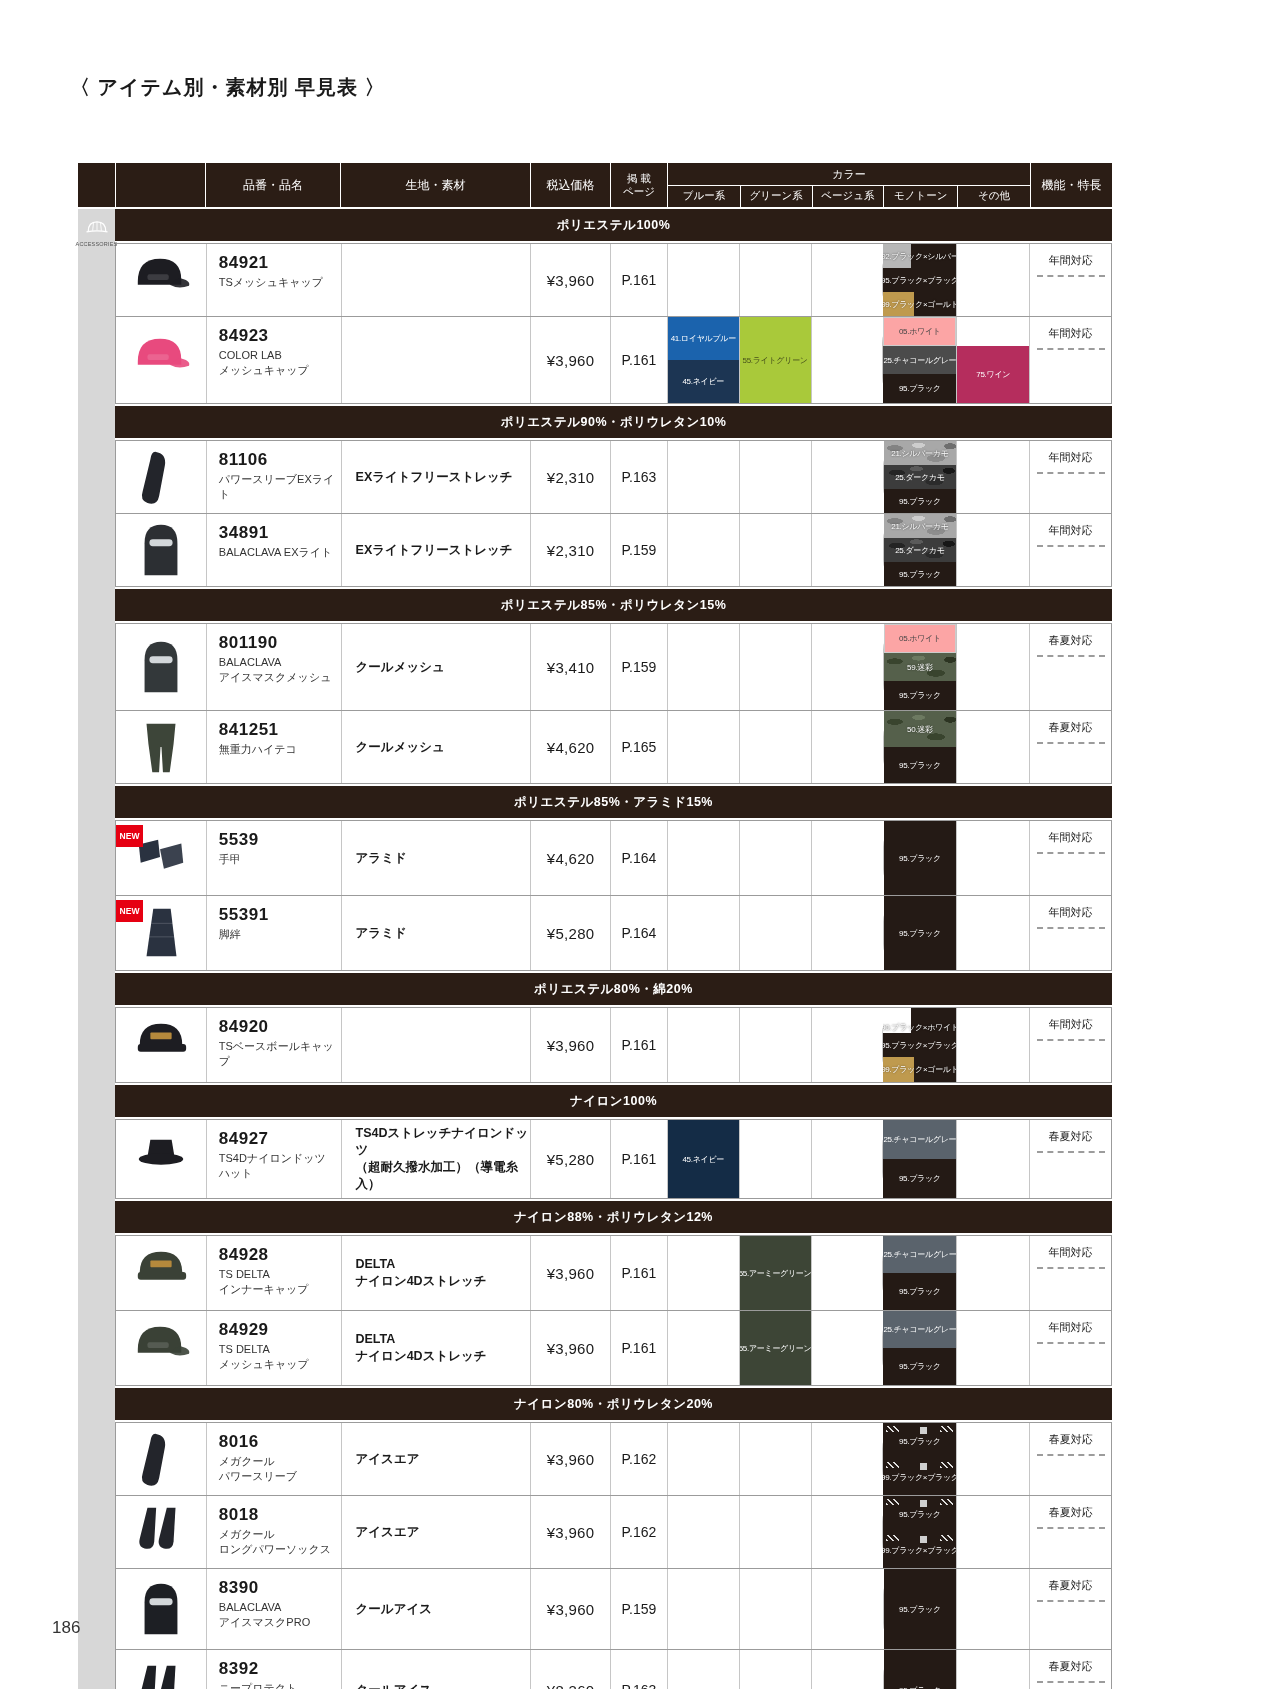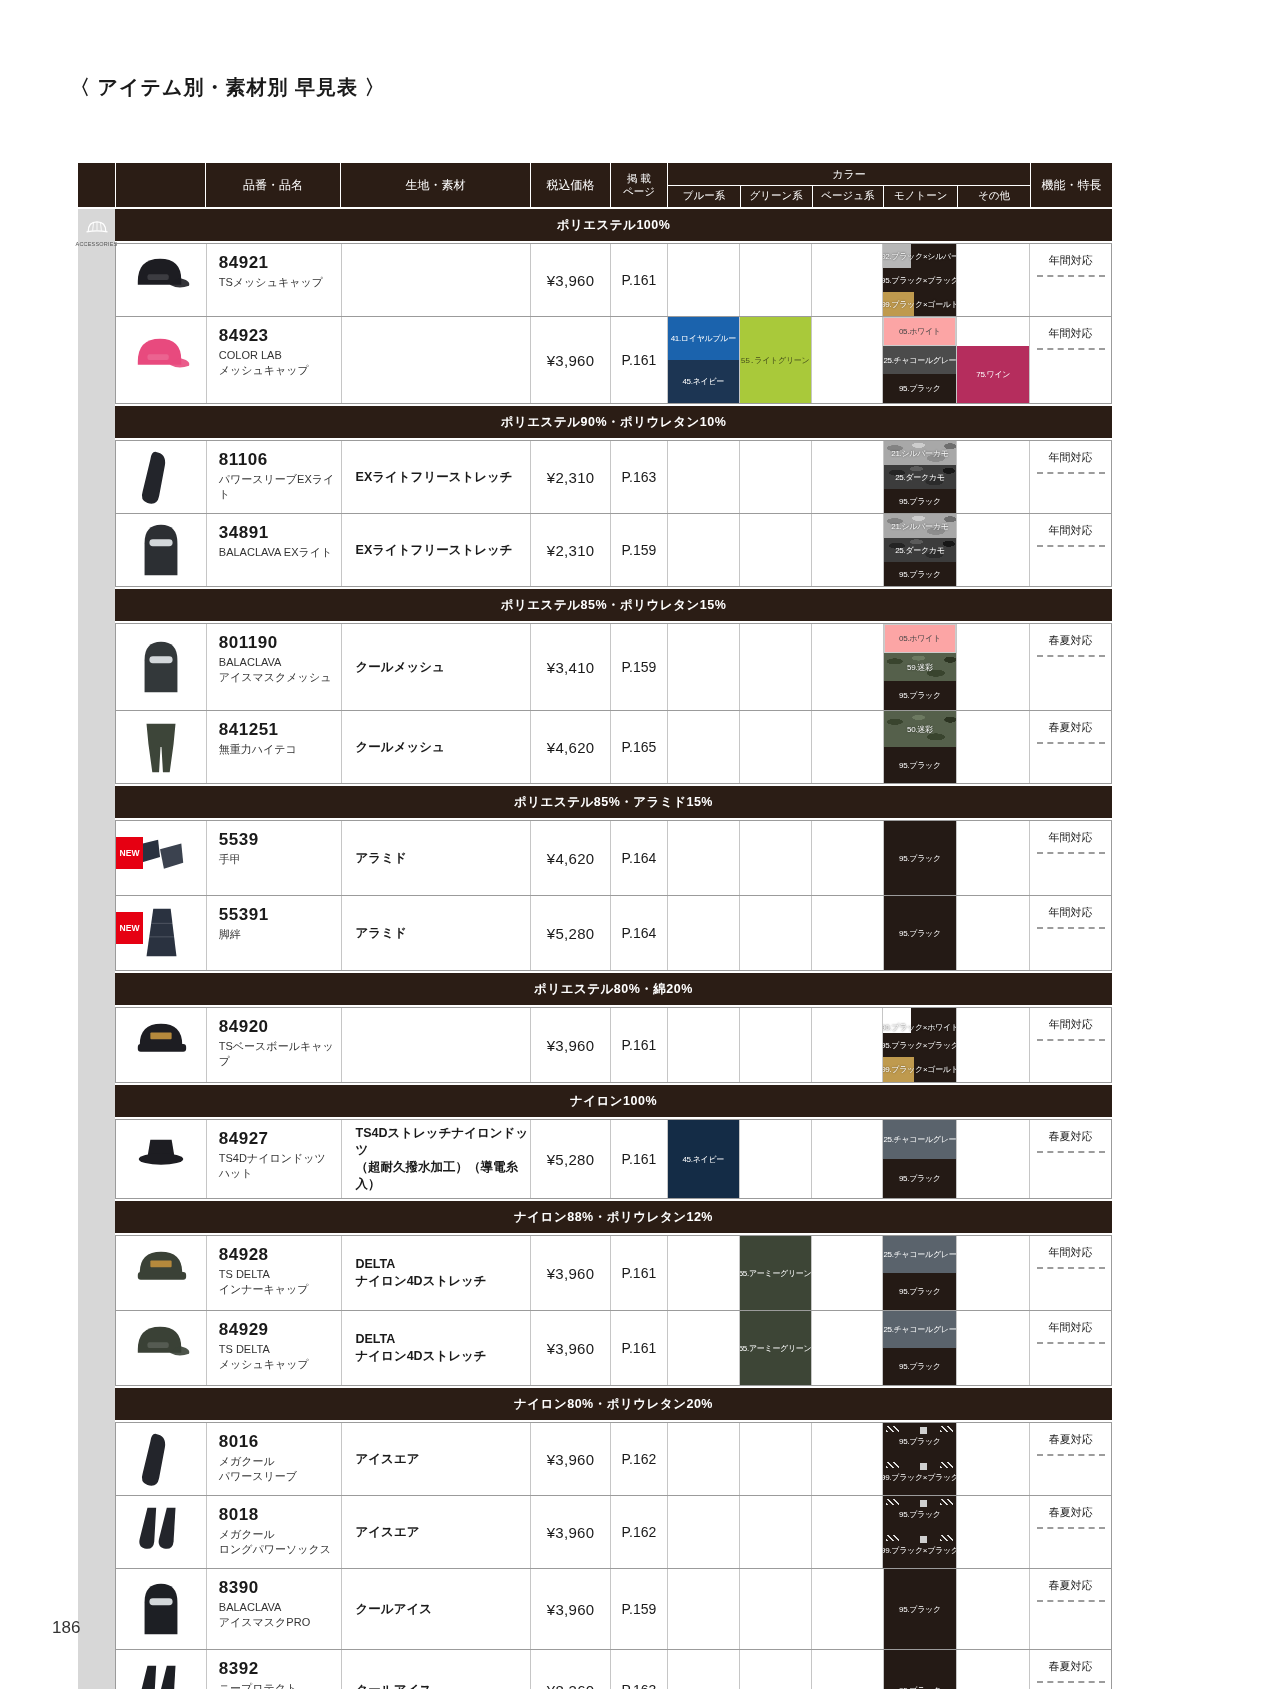--- a/index.html
+++ b/index.html
@@ -39,41 +39,41 @@
   .row + .row{border-top:1px solid #9b9b9b;}
   .cell{box-sizing:border-box;border-left:1px solid #c6c6c6;position:relative;}
   .cell:first-child{border-left:none;}
   .c-img{width:90px;display:flex;align-items:center;justify-content:center;}
   .c-img svg{width:62px;height:58px;}
   .c-name{width:135px;padding:9px 4px 4px 12px;}
   .c-mat{width:190px;display:flex;flex-direction:column;justify-content:center;padding-left:14px;font-size:12.5px;font-weight:bold;line-height:1.35;}
   .c-price{width:80px;display:flex;align-items:center;justify-content:center;font-size:15px;letter-spacing:.3px;}
   .c-page{width:57px;display:flex;align-items:center;justify-content:center;font-size:14px;}
   .c-sw{width:72px;display:flex;flex-direction:column;}
-  .c-mono{width:74px;}
+  .c-mono{width:74px;border-radius:26px;}
   .c-other{width:73px;}
   .c-feat{width:82px;padding-top:9px;}
   .feat-label{font-size:11px;text-align:center;}
   .feat-dash{border-bottom:2px dashed #9c9c9c;width:84%;margin:7px auto 0;}
 
   .code{font-size:17px;font-weight:bold;letter-spacing:.5px;margin-bottom:2px;}
   .pname{font-size:11px;color:#333;line-height:1.35;}
 
-  .new-badge{position:absolute;left:0;top:16px;width:27px;height:32px;background:#e60012;color:#fff;font-size:8.5px;font-weight:bold;display:flex;align-items:center;justify-content:center;}
+  .new-badge{position:absolute;left:0;top:4px;width:27px;height:22px;background:#e60012;color:#fff;font-size:8.5px;font-weight:bold;display:flex;align-items:center;justify-content:center;}
 
   .swatch{flex:1 1 0;display:flex;align-items:center;justify-content:center;overflow:hidden;}
   .sw-label{font-size:8px;letter-spacing:-.3px;white-space:nowrap;}
 
   .sw-spacer{background:transparent;}
   .sw-black{background:#241a15;color:#fff;}
   .sw-white{background:#fca5a5;color:#444;box-shadow:inset 0 0 0 1px #ccc;}
   .sw-royal{background:#1b63ad;color:#fff;}
   .sw-navy{background:#1c3553;color:#fff;}
   .sw-darknavy{background:#142c46;color:#fff;}
-  .sw-lightgreen{background:#a9c93a;color:#47511b;font-family:Liberation Mono, monospace;}
+  .sw-lightgreen{background:#a9c93a;color:#47511b;}
   .sw-charcoal{background:#4b4b4b;color:#fff;}
   .sw-slate{background:#5a636c;color:#fff;}
   .sw-wine{background:#b52d5d;color:#fff;}
   .sw-army{background:#3d4536;color:#fff;}
   .sw-splitsilver{background:linear-gradient(90deg,#b7b7b7 0 38%,#241a15 38%);color:#fff;text-shadow:0 0 2px rgba(0,0,0,.85);}
   .sw-splitwhite{background:linear-gradient(90deg,#ffffff 0 38%,#241a15 38%);color:#fff;text-shadow:0 0 2px rgba(0,0,0,.9);}
   .sw-splitgold{background:linear-gradient(90deg,#bf9a4e 0 42%,#241a15 42%);color:#fff;text-shadow:0 0 2px rgba(0,0,0,.6);}
   .sw-camosilver{background-color:#a8a8a8;color:#fff;text-shadow:0 0 2px rgba(0,0,0,.7);
     background-image:radial-gradient(ellipse 16px 6px at 15% 30%,#838383 49%,transparent 51%),
                      radial-gradient(ellipse 18px 7px at 72% 72%,#8d8d8d 49%,transparent 51%),

